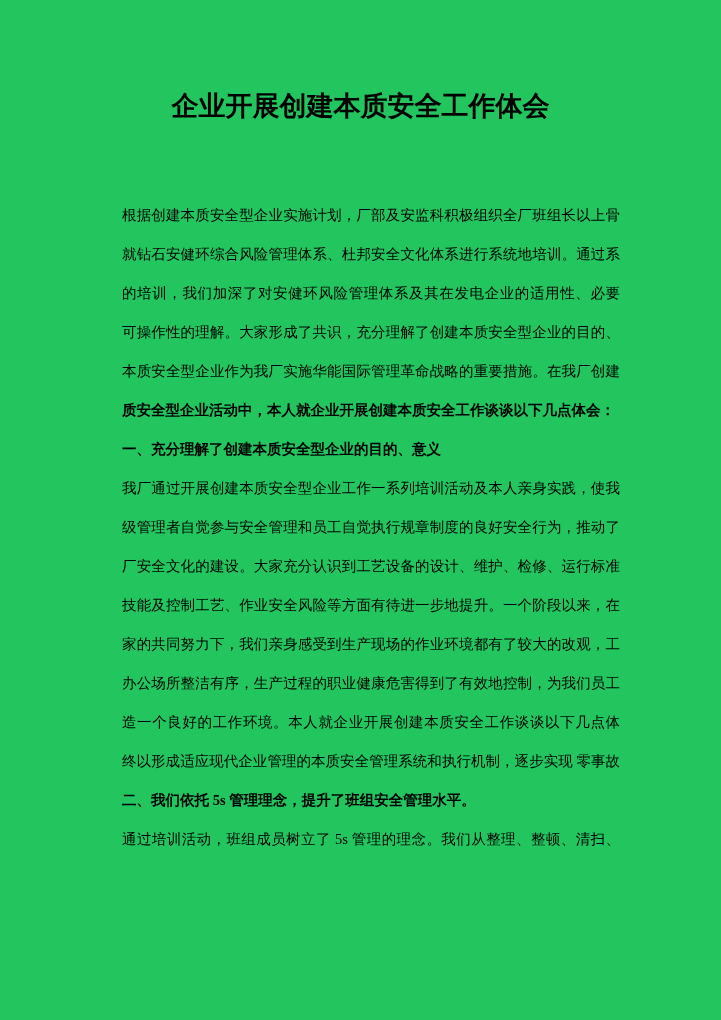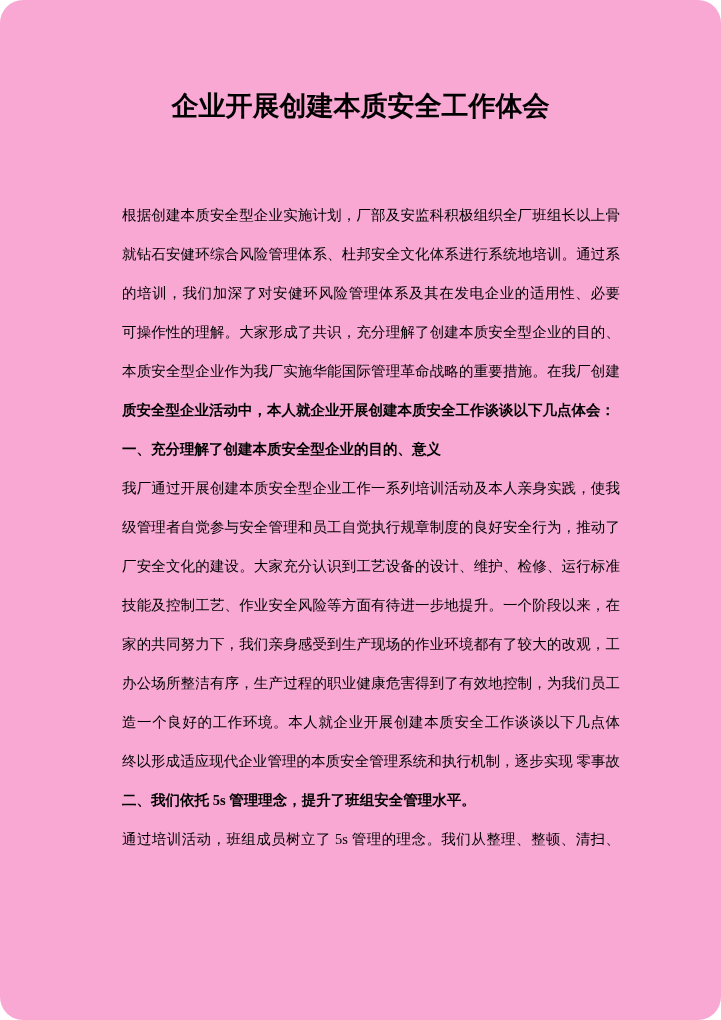--- a/index.html
+++ b/index.html
@@ -4,25 +4,24 @@
 <style>
   html, body {
     margin: 0;
     padding: 0;
     background: #ffffff;
   }
   .page {
     position: relative;
     width: 721px;
     height: 1020px;
-    background: #f9a8d4;
+    background: #22c55e;
     overflow: hidden;
     font-family: "Liberation Serif", "DejaVu Serif", serif;
     color: #000000;
-    border-radius: 23px;
   }
   .doc-title {
     position: absolute;
     top: 88px;
     left: 0;
     width: 721px;
     text-align: center;
     font-size: 27px;
     font-weight: bold;
     letter-spacing: 0px;

